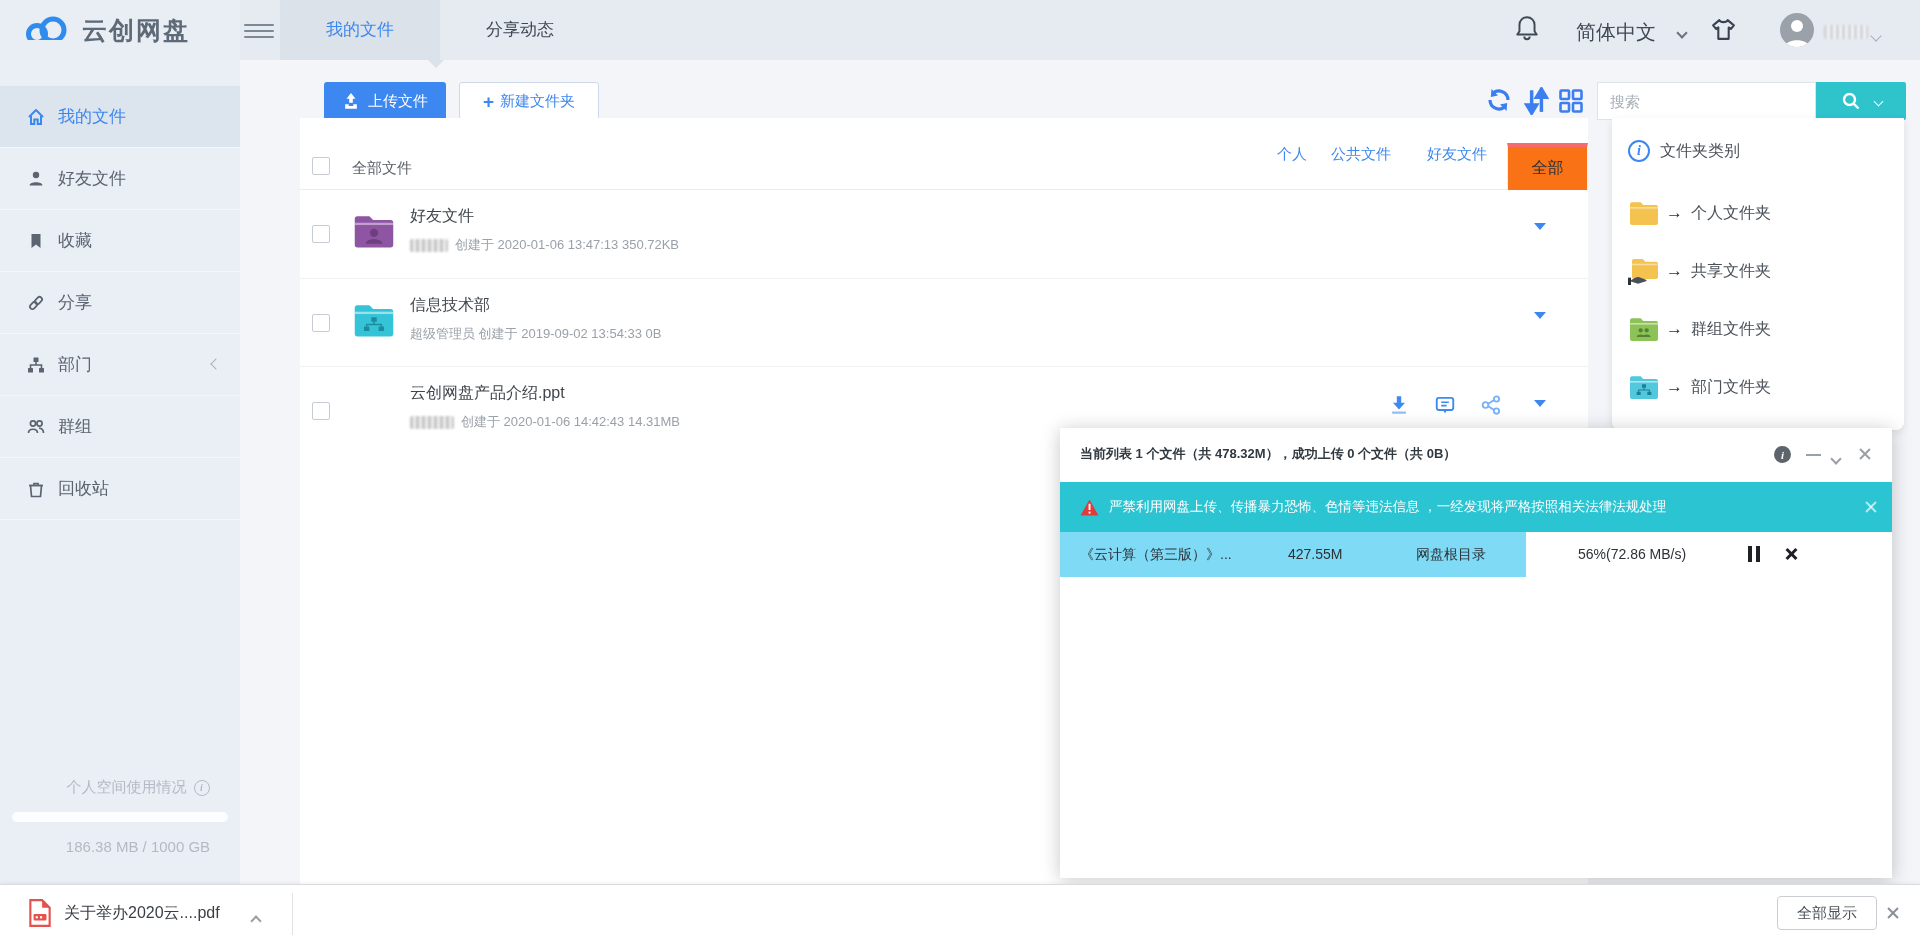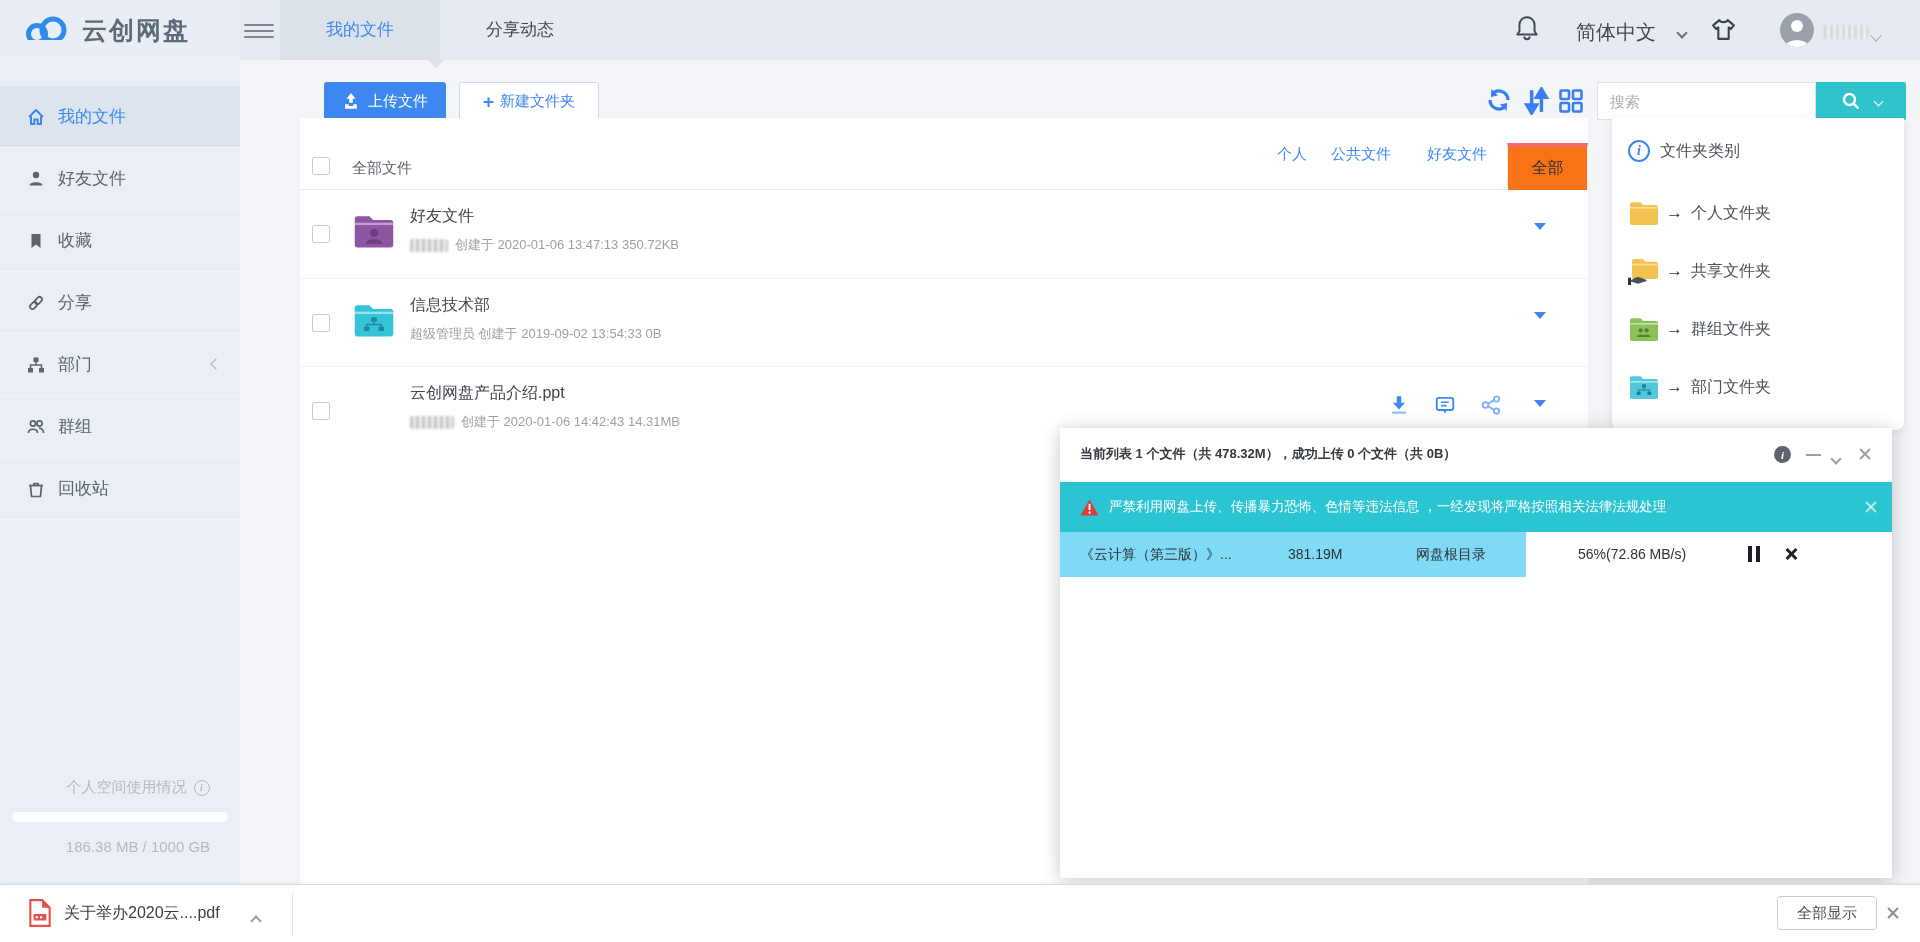--- a/index.html
+++ b/index.html
@@ -468,21 +468,21 @@
         <polygon points="9.5,0.5 18.5,16.5 0.5,16.5" fill="#e03b3b"></polygon>
         <rect x="8.6" y="4.8" width="1.9" height="6.2" fill="#fff"></rect>
         <rect x="8.6" y="12.6" width="1.9" height="2" fill="#fff"></rect>
       </svg>
       <span class="up-warn-text">严禁利用网盘上传、传播暴力恐怖、色情等违法信息 ，一经发现将严格按照相关法律法规处理</span>
       <span class="xmark white up-warn-x"></span>
     </div>
     <div class="up-file">
       <div class="up-fill" style="width: 56%;"></div>
       <span class="uf-txt uf-name">《云计算（第三版）》...</span>
-      <span class="uf-txt uf-size">381.19M</span>
+      <span class="uf-txt uf-size">427.55M</span>
       <span class="uf-txt uf-loc">网盘根目录</span>
       <span class="uf-txt uf-pct">56%(72.86 MB/s)</span>
       <span class="pause-btn">
           <span></span>
           <span></span>
         </span>
       <span class="xmark dark uf-x"></span>
     </div>
   </div>
 

